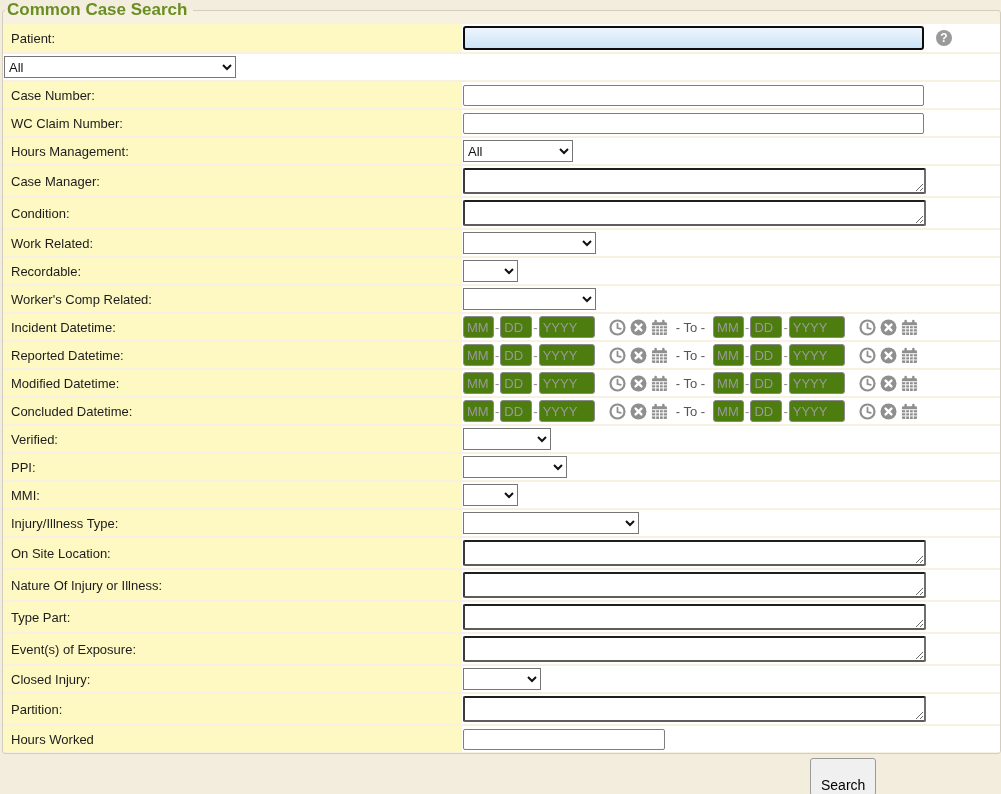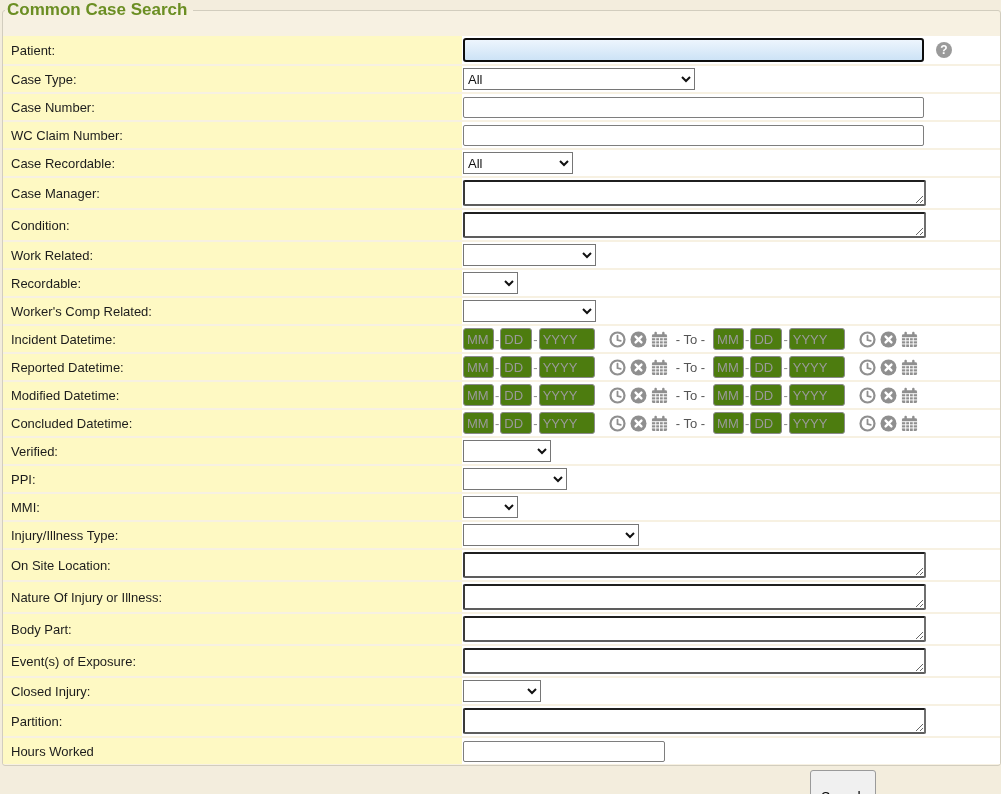--- a/index.html
+++ b/index.html
@@ -4,21 +4,21 @@
 <style>
   html,body{margin:0;padding:0;}
   body{
     width:1001px;height:794px;
     background:#f3eddd;
     font-family:"Liberation Sans",sans-serif;
     font-size:13px;color:#1c1c1c;
     overflow:hidden;
   }
   fieldset.panel{
-    margin:0 0 0 2px;padding:16px 0 1px 0;
+    margin:0 0 0 2px;padding:4px 0 1px 0;
     border:1px solid #d2cdbe;border-radius:3px;
     background:#f7f1e2;
   }
   legend.panel-legend{
     margin-left:2px;padding:0 6px 0 2px;
     font-size:17px;line-height:20px;font-weight:bold;color:#6b8e23;
   }
   .row{display:flex;margin-bottom:2px;min-height:26px;}
   .row:last-of-type{margin-bottom:0;}
   .cell-label{
@@ -89,42 +89,41 @@
 
   <div class="row">
     <div class="cell-label">Patient:</div>
     <div class="cell-input">
       <input type="text" class="txt-focus" autofocus="" value="" style="">
       <span class="help-icon">?</span>
     </div>
   </div>
 
   <div class="row">
-    <div class="cell-label">Case Type:</div>
     <div class="cell-input">
       <select class="sel sel-casetype"><option>All</option></select>
     </div>
   </div>
 
   <div class="row">
     <div class="cell-label">Case Number:</div>
     <div class="cell-input">
       <input type="text" class="txt" value="" style="">
     </div>
   </div>
 
   <div class="row">
     <div class="cell-label">WC Claim Number:</div>
     <div class="cell-input">
       <input type="text" class="txt" value="" style="">
     </div>
   </div>
 
   <div class="row">
-    <div class="cell-label">Case Recordable:</div>
+    <div class="cell-label">Hours Management:</div>
     <div class="cell-input">
       <select class="sel sel-casemgmt"><option>All</option></select>
     </div>
   </div>
 
   <div class="row">
     <div class="cell-label">Case Manager:</div>
     <div class="cell-input">
       <textarea class="ta" style=""></textarea>
     </div>
@@ -438,21 +437,21 @@
   </div>
 
   <div class="row">
     <div class="cell-label">Nature Of Injury or Illness:</div>
     <div class="cell-input">
       <textarea class="ta" style=""></textarea>
     </div>
   </div>
 
   <div class="row">
-    <div class="cell-label">Body Part:</div>
+    <div class="cell-label">Type Part:</div>
     <div class="cell-input">
       <textarea class="ta" style=""></textarea>
     </div>
   </div>
 
   <div class="row">
     <div class="cell-label">Event(s) of Exposure:</div>
     <div class="cell-input">
       <textarea class="ta" style=""></textarea>
     </div>

